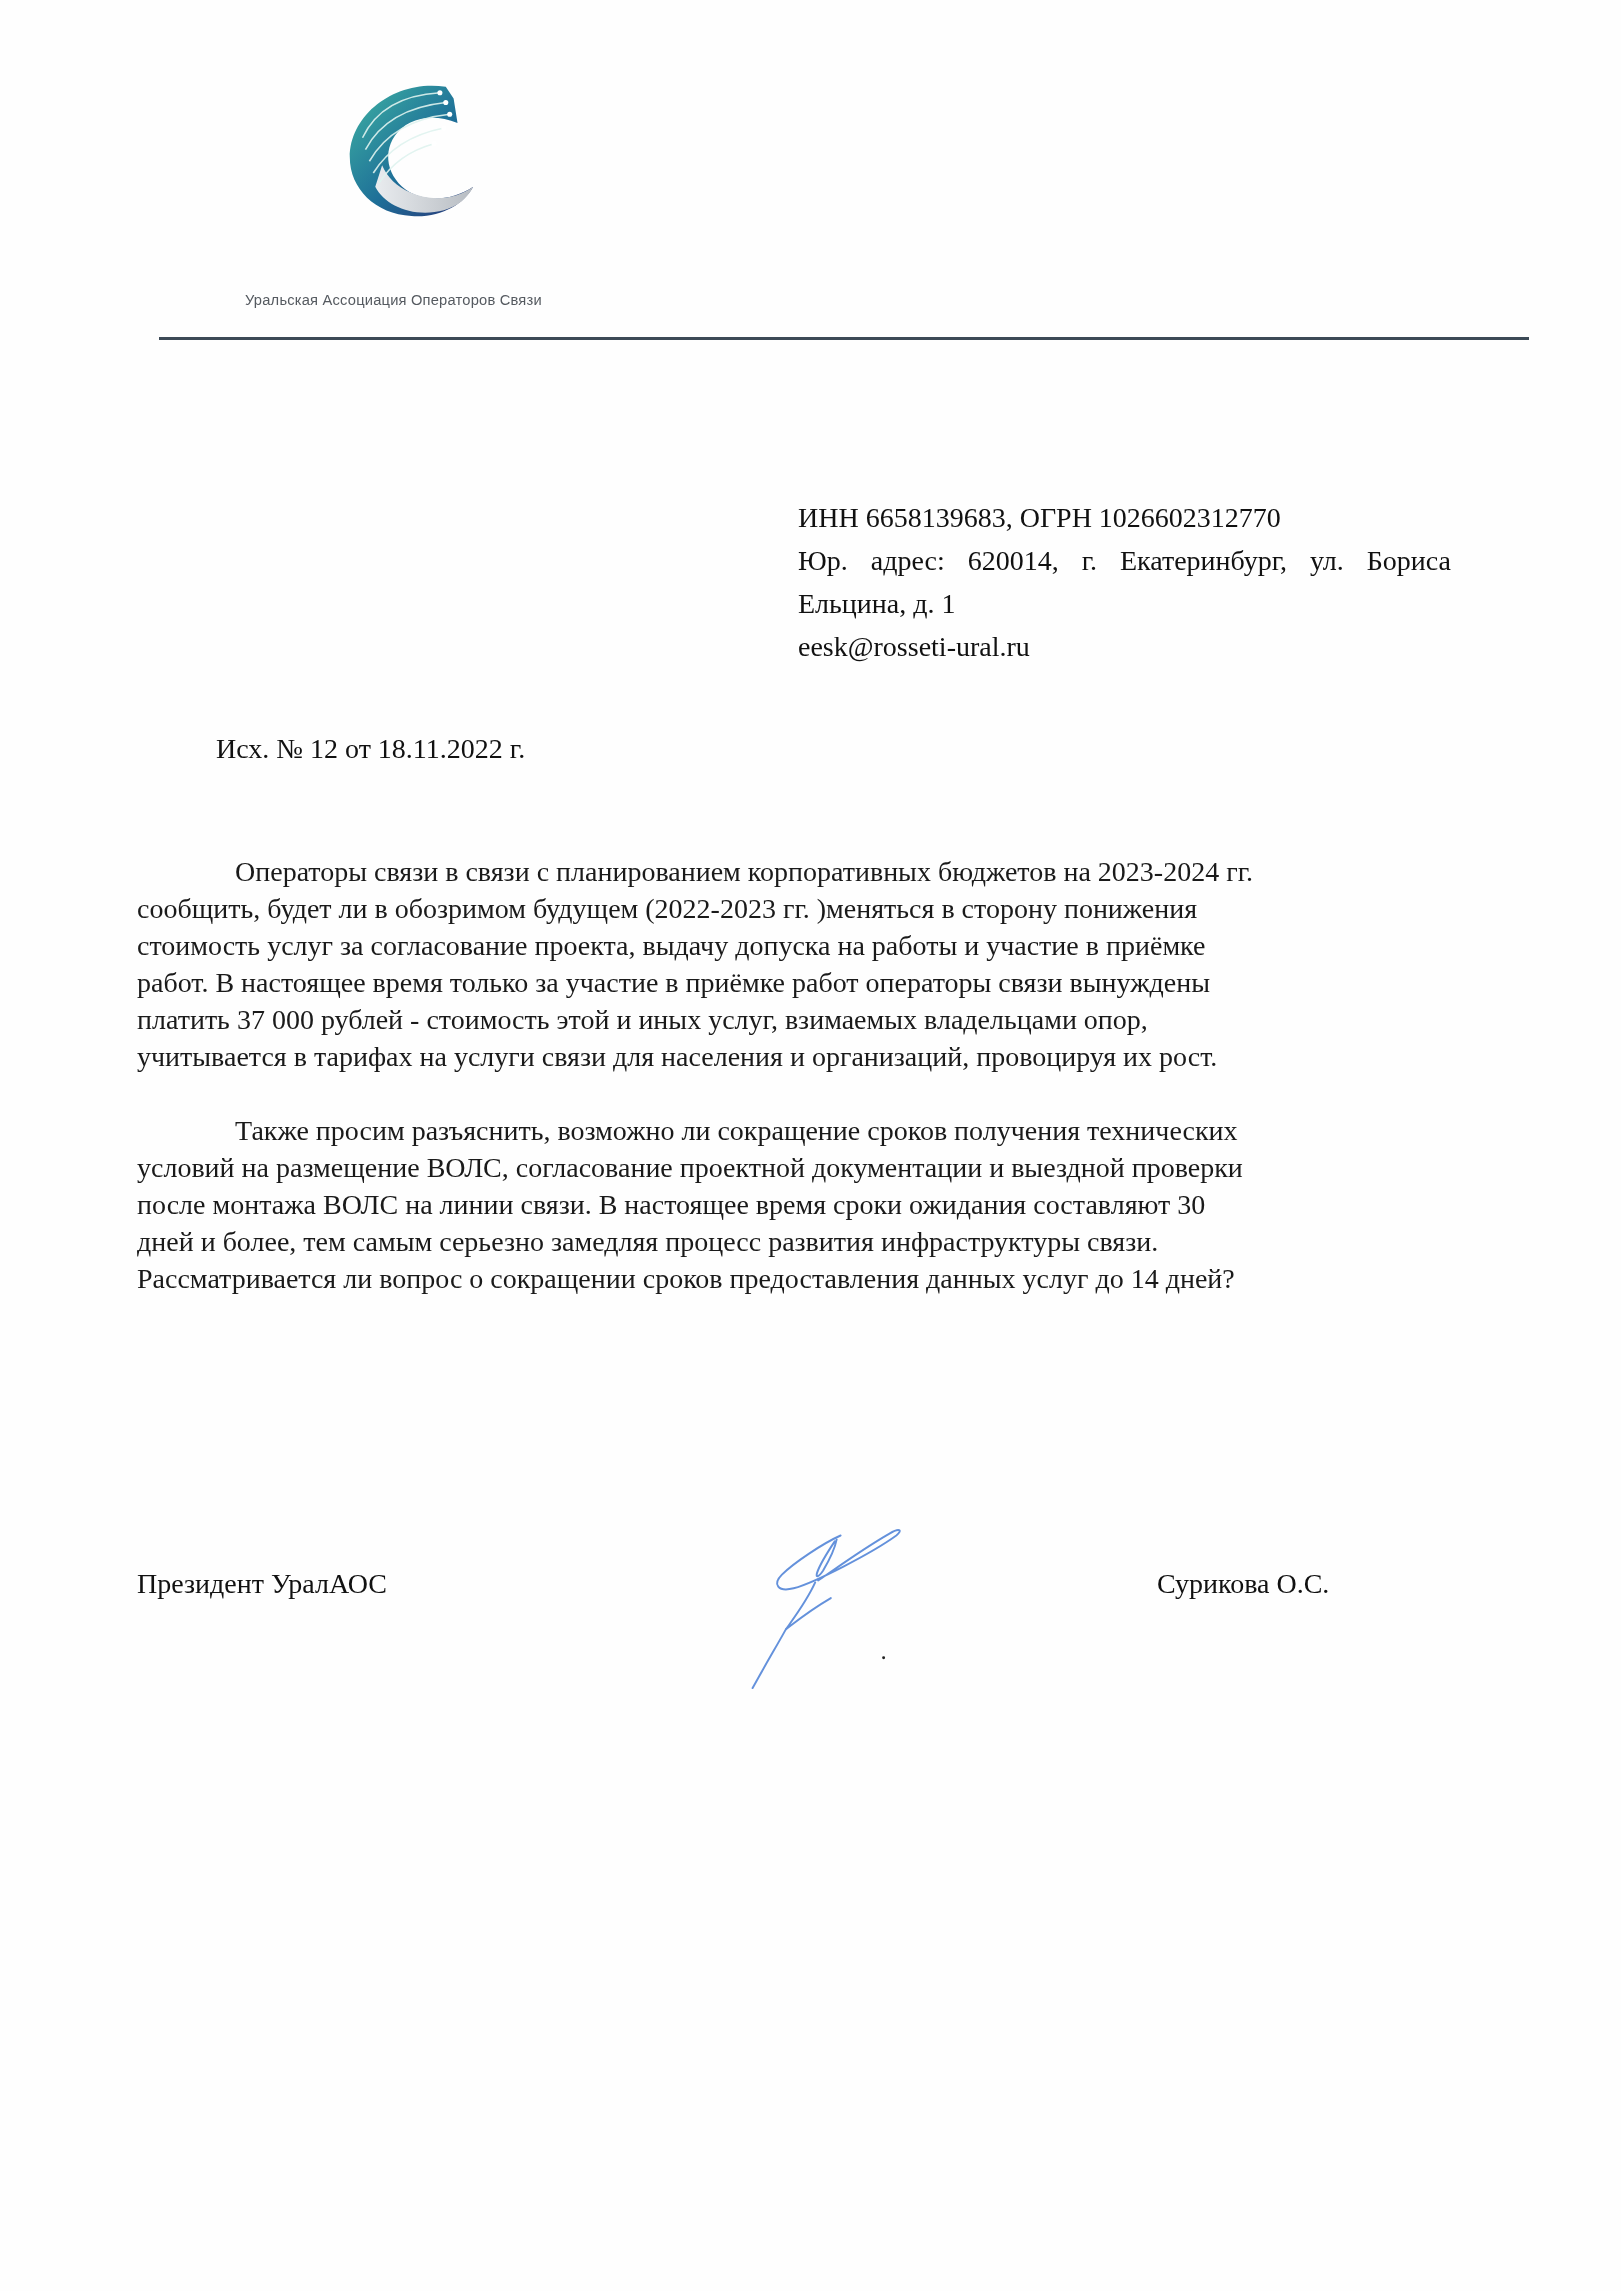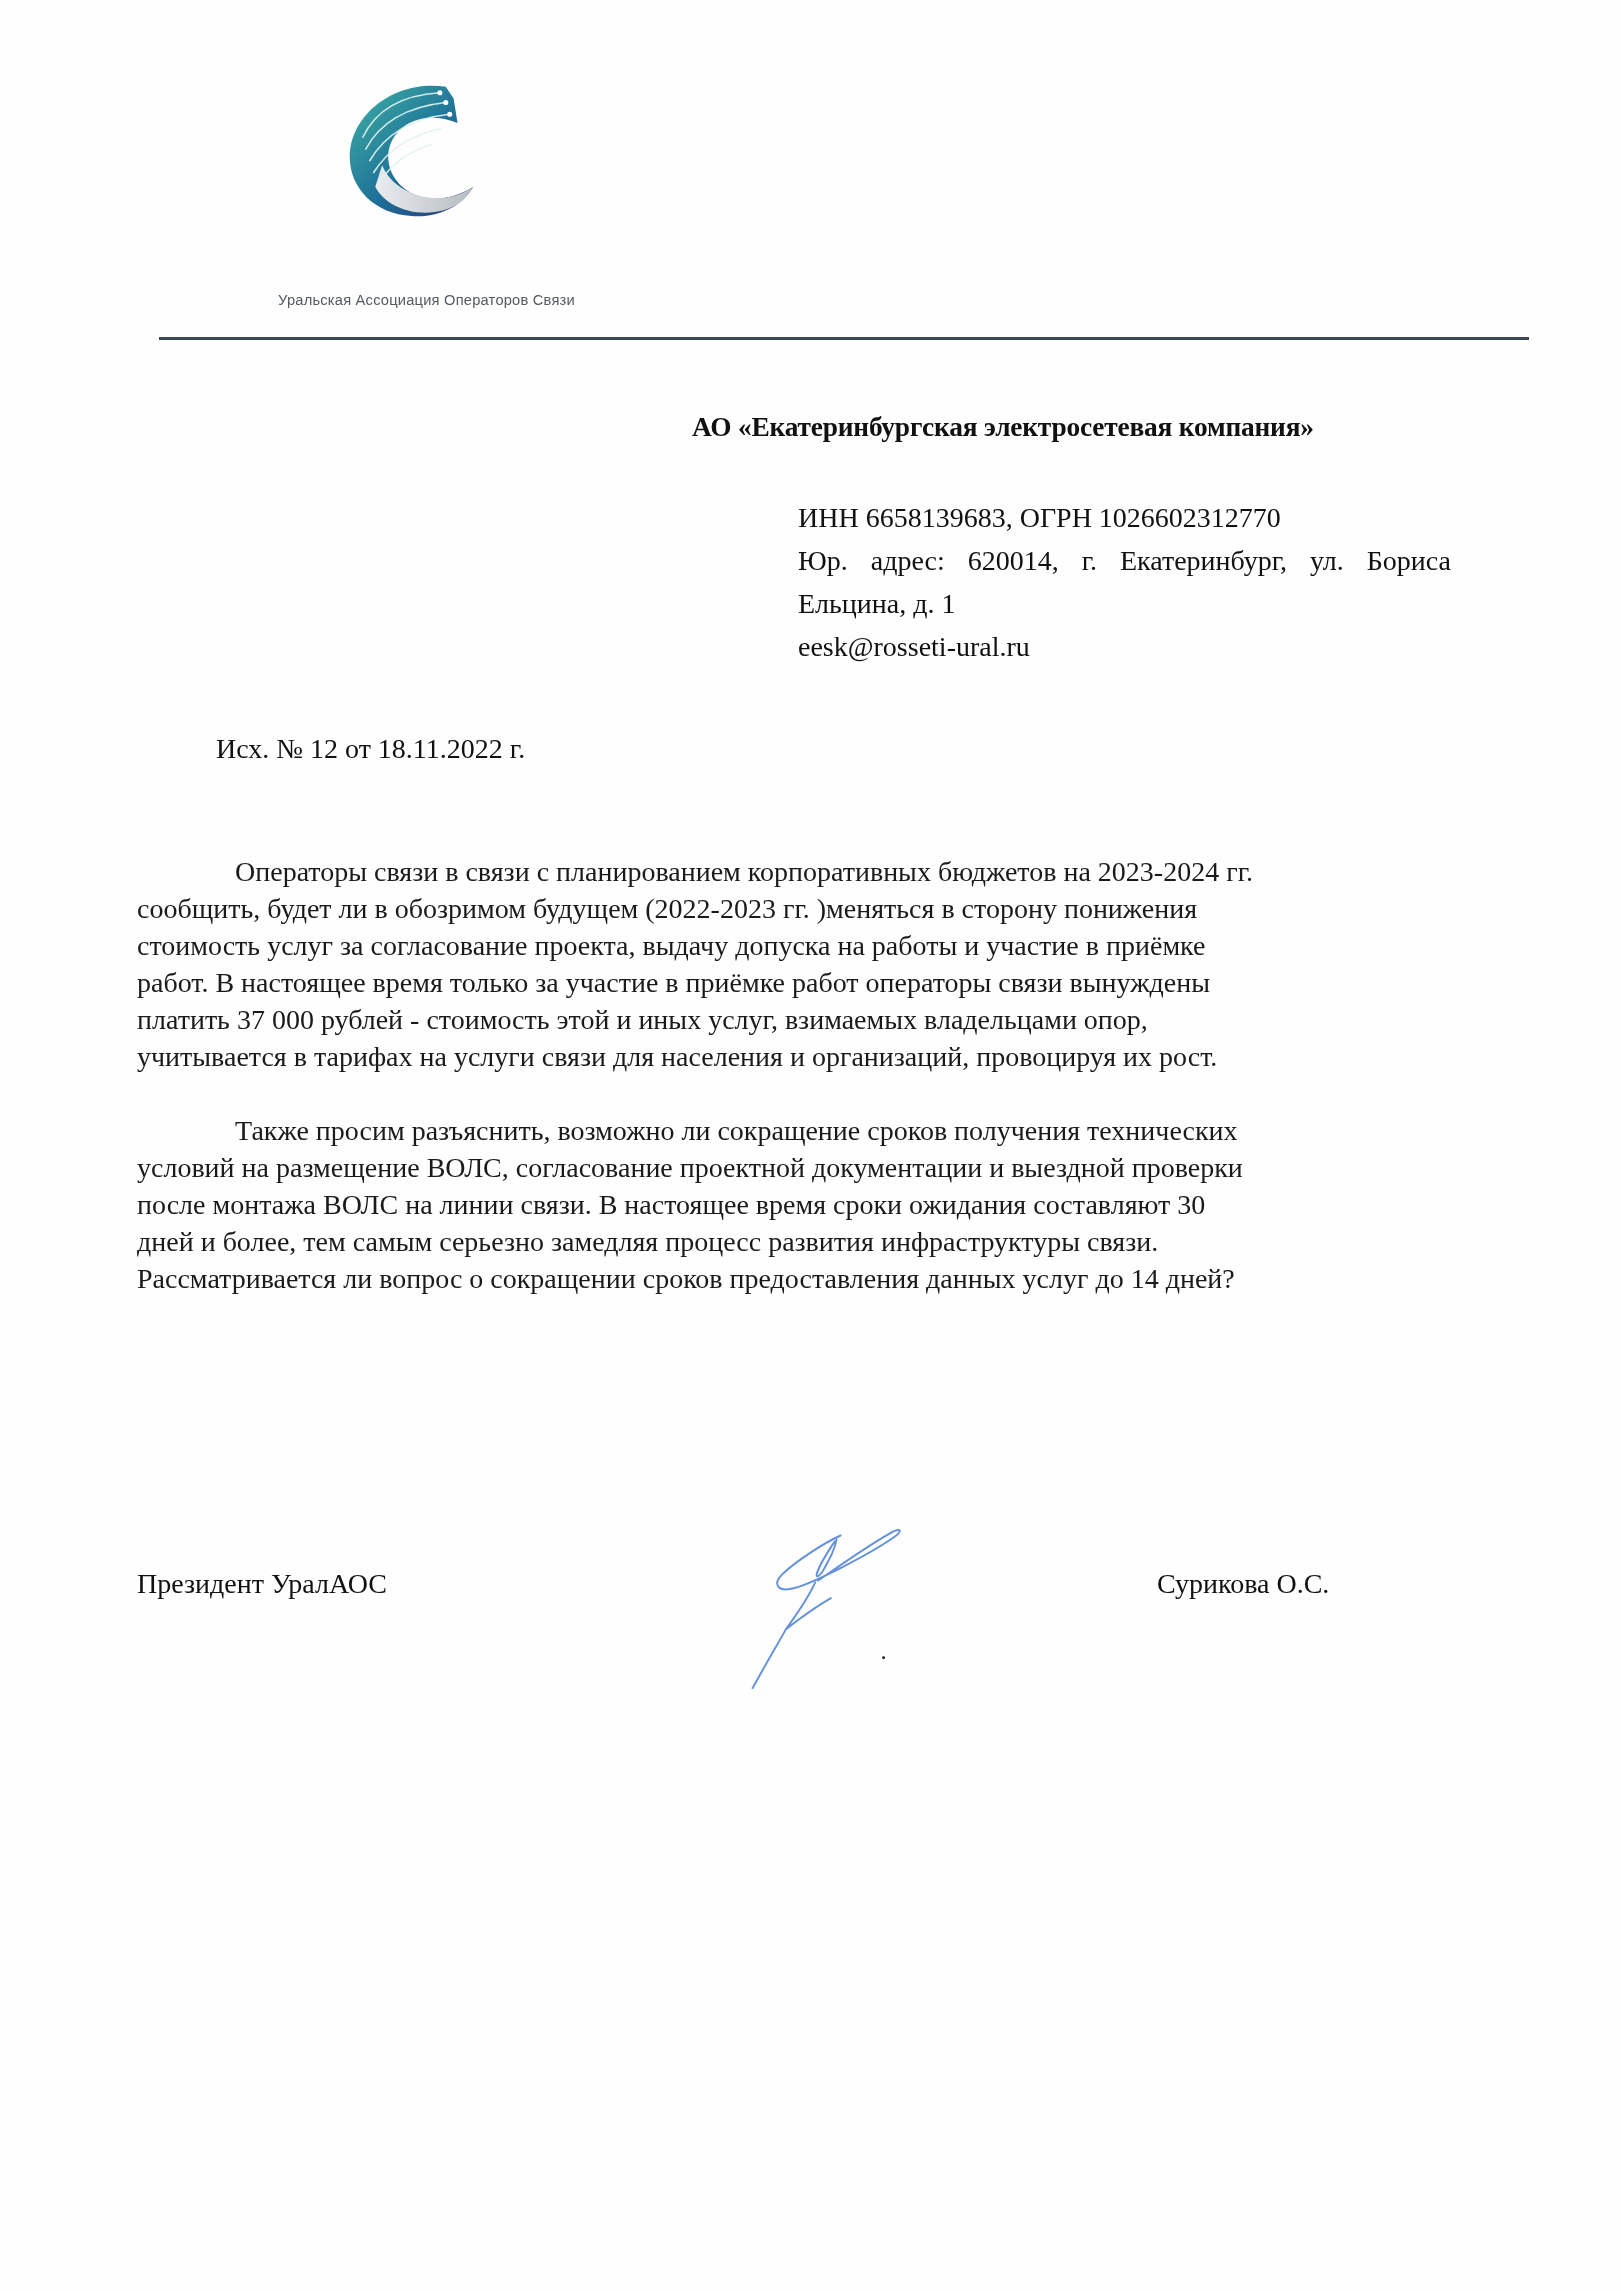--- a/index.html
+++ b/index.html
@@ -5,21 +5,21 @@
     html, body { margin: 0; padding: 0; background: #ffffff; }
     body { width: 1621px; height: 2292px; position: relative; overflow: hidden; }
     .page { position: absolute; left: 0; top: 0; width: 1621px; height: 2292px; background: #fefefe; }
 
     
     .logo { position: absolute; left: 245px; top: 69px; width: 363px; height: 245px; }
     .logo-mark { position: absolute; left: 93px; top: 9.8px; width: 147px; height: 142px; }
     .logo-wordmark { position: absolute; left: 0; top: 132px; width: 363px; text-align: center;
       font-family: "DejaVu Sans", sans-serif; font-weight: bold; font-size: 78px; letter-spacing: -2.9px;
       color: #2b2b2d; line-height: 1; }
-    .logo-sub { position: absolute; left: 0; top: 223px; width: 363px; text-align: center;
+    .logo-sub { position: absolute; left: 0; top: 223px; width: 363px; 
       font-family: "Liberation Sans", sans-serif; font-size: 14.7px; color: #555a60; letter-spacing: 0.2px; }
 
     
     .org { position: absolute; right: 93px; top: 92px; width: 863px; text-align: right;
       font-family: "DejaVu Sans", sans-serif; color: #3a3a3c; }
     .org-line1 { font-size: 31px; font-weight: bold; line-height: 1.25; letter-spacing: -0.5px; }
     .org-line2 { font-size: 31px; font-weight: bold; line-height: 1.25; letter-spacing: -0.5px; margin-top: 2px; }
     .org-addr { font-size: 26.5px; line-height: 1.35; margin-top: 21.6px; color: #444; letter-spacing: -0.4px; }
     .org-contact { font-size: 26.5px; line-height: 1.35; color: #444; letter-spacing: -0.4px; }
 
@@ -84,21 +84,20 @@
         <circle cx="108" cy="50" r="2.6"></circle>
         <circle cx="98" cy="66" r="2.6"></circle>
       </g>
     </svg>
     <div class="logo-sub">Уральская Ассоциация Операторов Связи</div>
   </div>
 
 
   <div class="header-rule"></div>
 
-  <div class="recipient">АО «Екатеринбургская электросетевая компания»</div>
   <div class="recipient-details">
     <div class="line">ИНН 6658139683, ОГРН 1026602312770</div>
     <div class="line justify-line">Юр. адрес: 620014, г. Екатеринбург, ул. Бориса</div>
     <div class="line">Ельцина, д. 1</div>
     <div class="line">eesk@rosseti-ural.ru</div>
   </div>
 
   <div class="outgoing">Исх. № 12 от 18.11.2022 г.</div>
 
   <div class="body-text">

